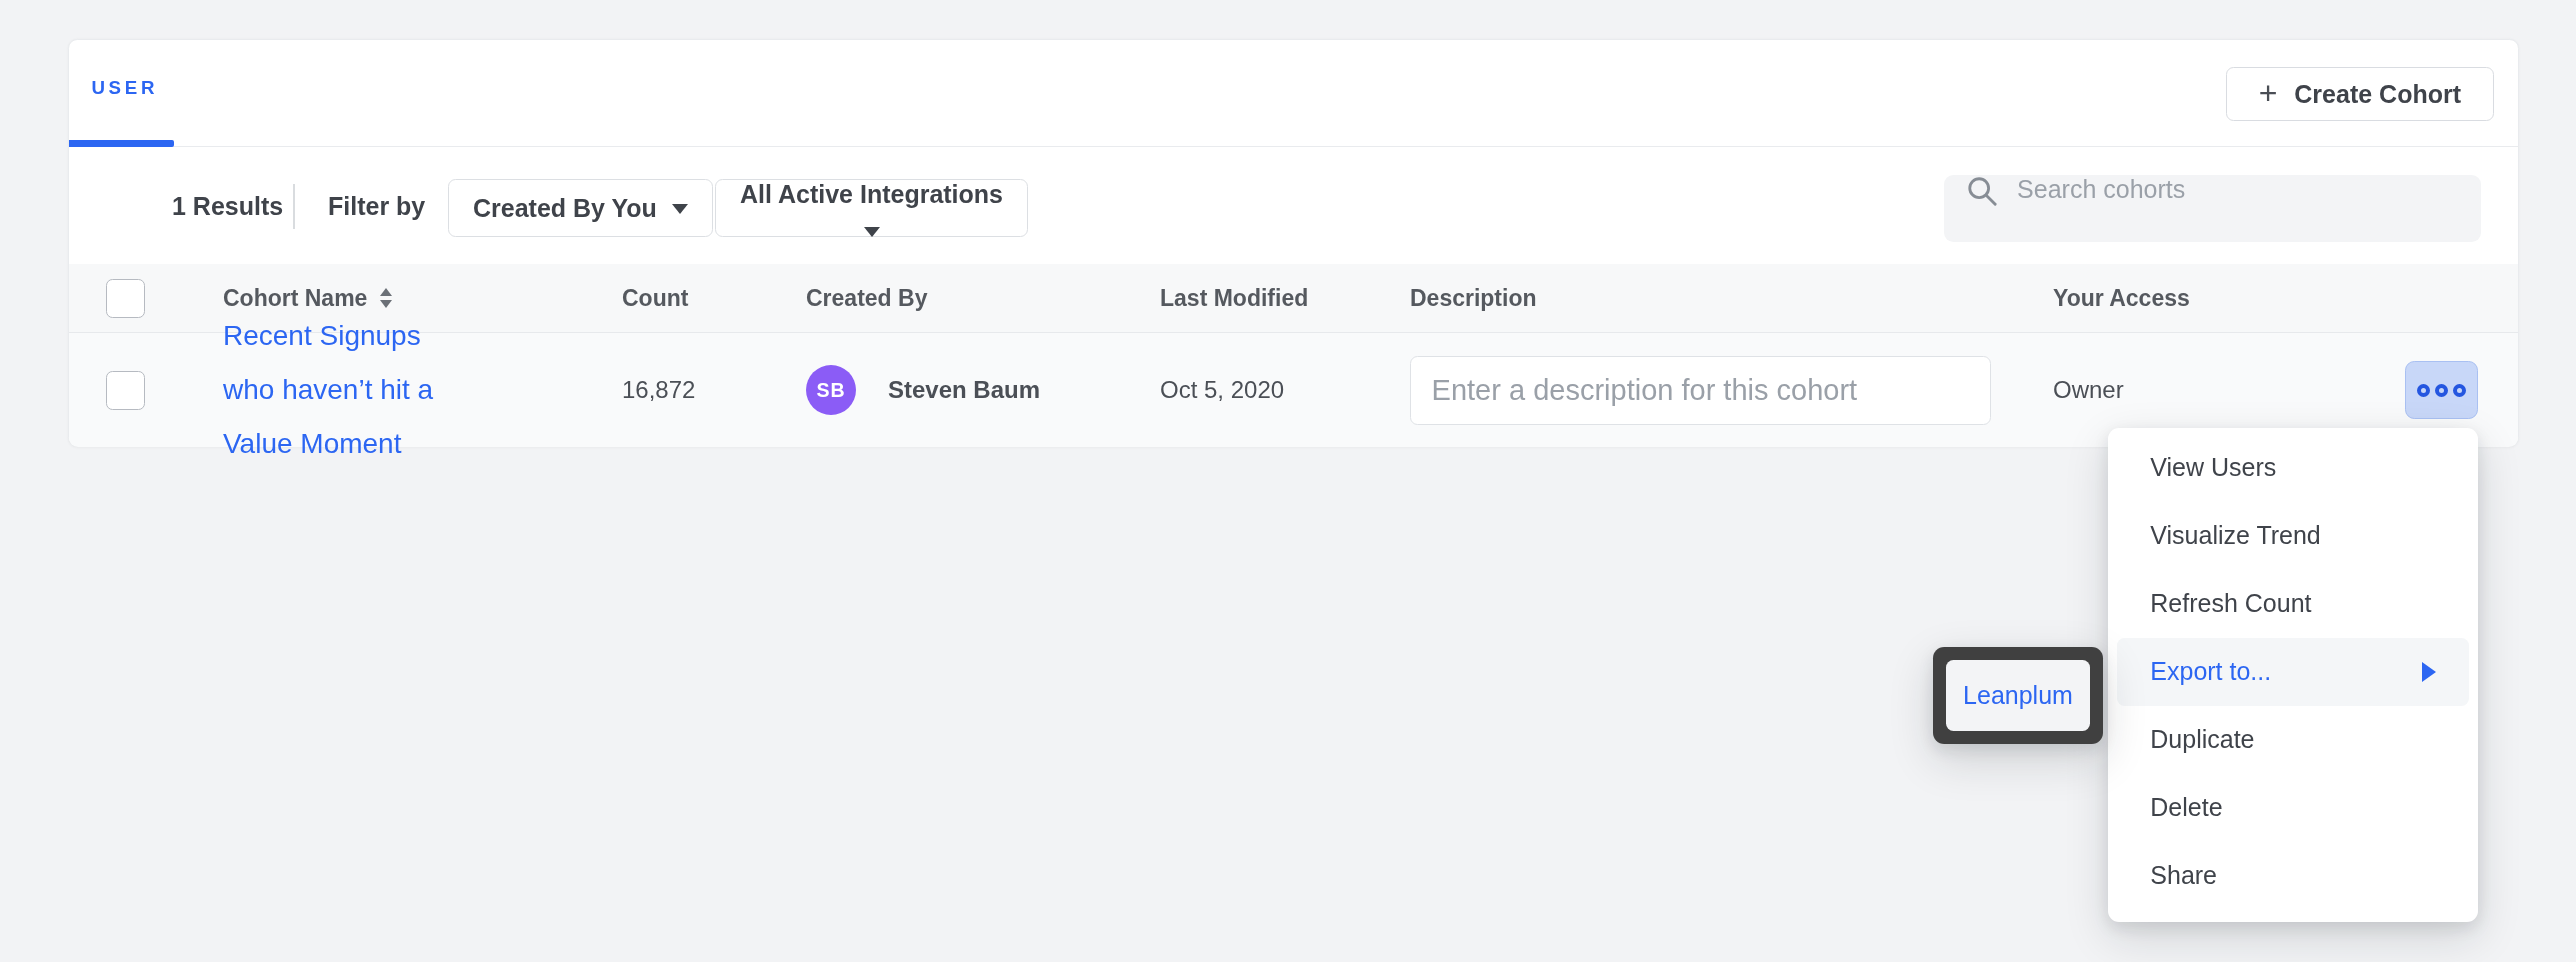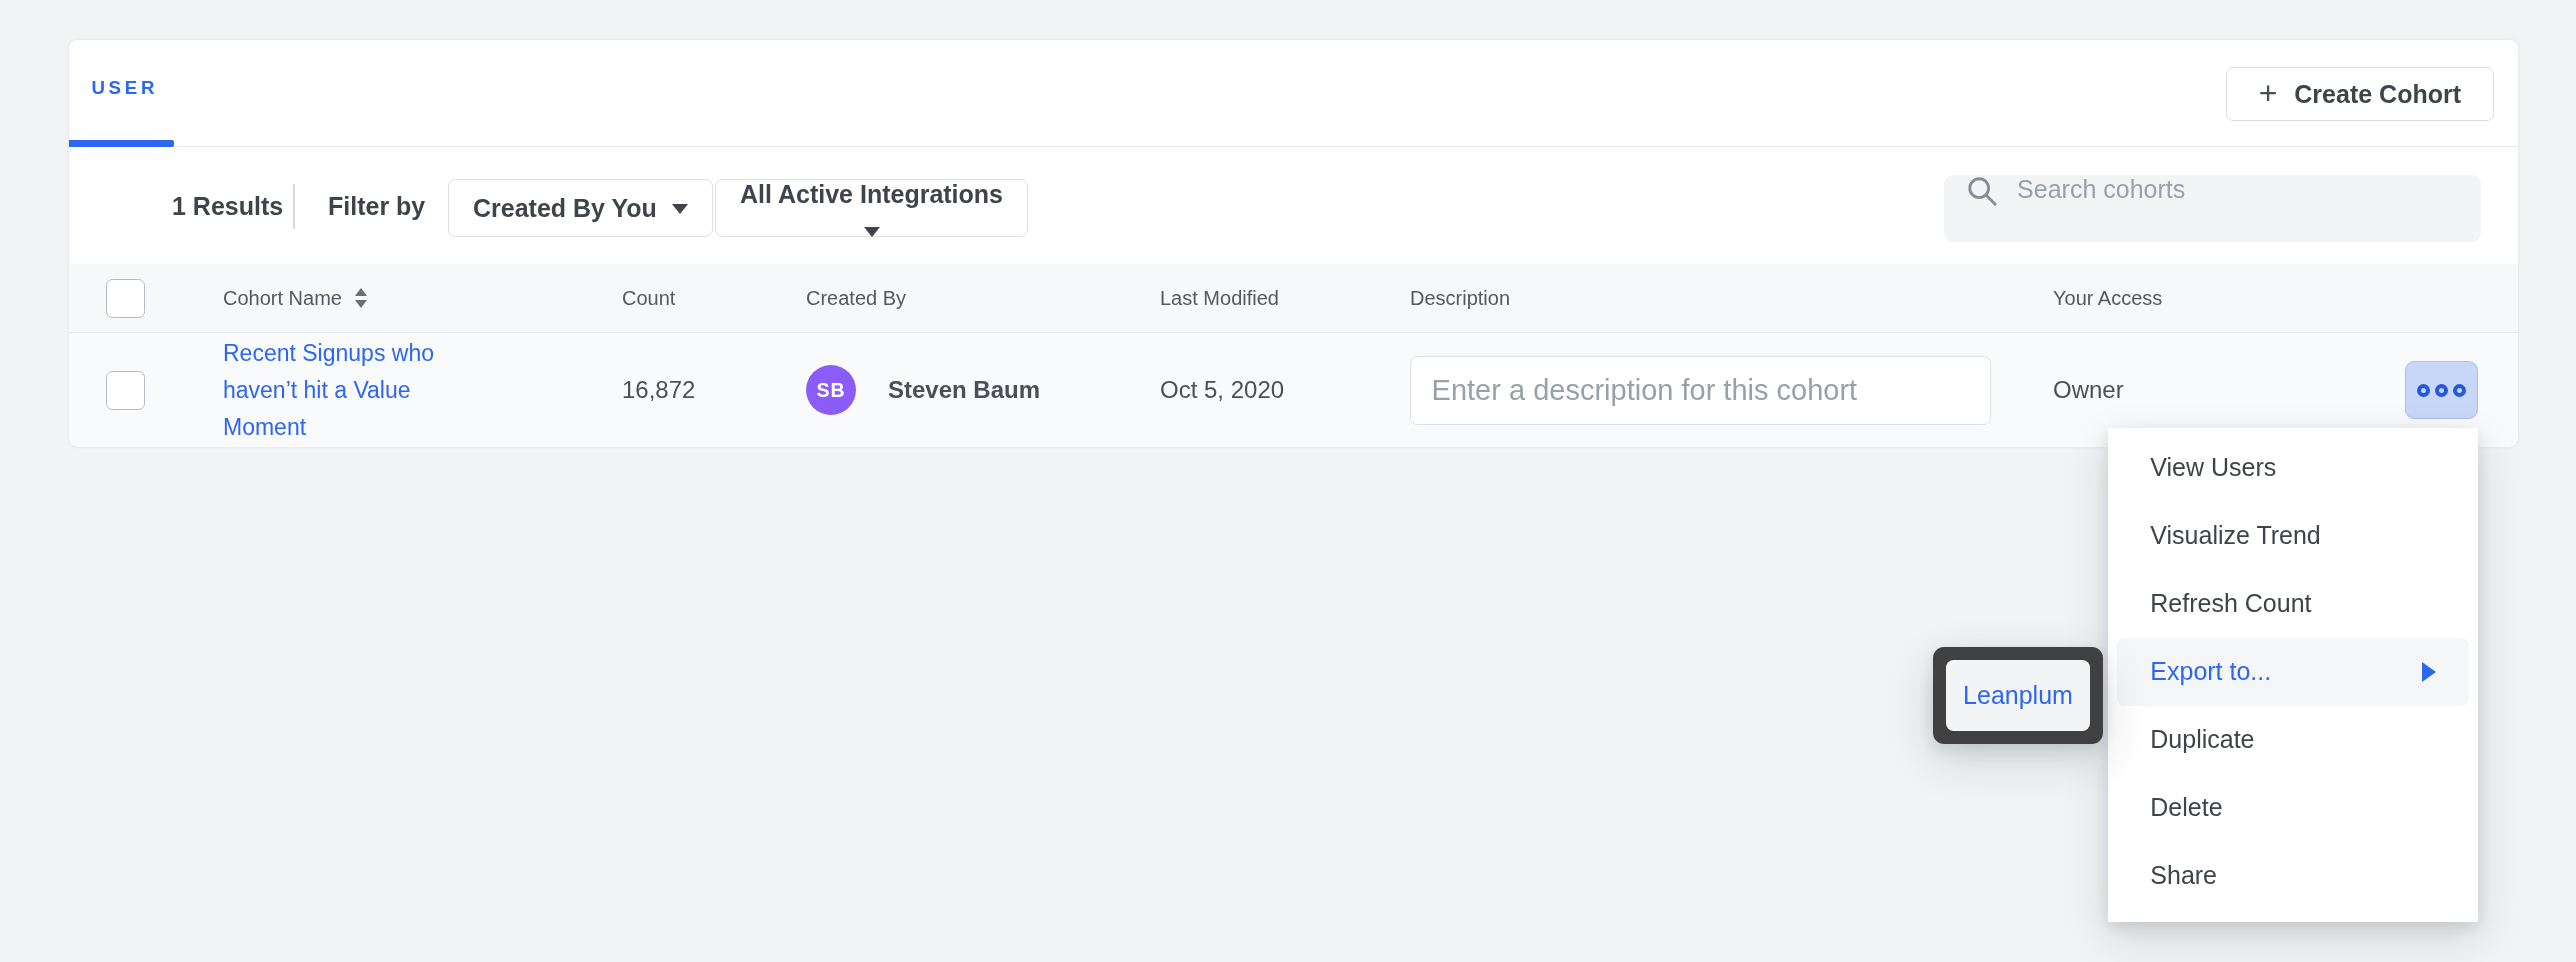--- a/index.html
+++ b/index.html
@@ -65,41 +65,41 @@
     font-size:25px; color:#3f434a;
   }
   .search-input::placeholder { color:#9aa0a8; }
 
   
   .thead {
     position:absolute; left:0; top:224px; width:100%; height:69px;
     background:#f7f8f9; border-bottom:0.9px solid #e7e9ec;
   }
   .thead .col { position:absolute; top:0; height:100%; display:flex; align-items:center;
-    font-size:20px; font-weight:400; color:#55595f; }
+    font-size:23px; font-weight:700; color:#55595f; }
   .trow {
     position:absolute; left:0; top:293px; width:100%; height:114px;
     background:#f9fafb; border-radius:0 0 9.3px 9.3px;
   }
   .col-cb { left:37px; } .col-name { left:154px; } .col-count { left:553px; }
   .col-created { left:737px; } .col-modified { left:1091px; }
   .col-desc { left:1341px; } .col-access { left:1984px; }
 
   .checkbox {
     width:39px; height:39px; background:#fff; border:1.9px solid #b6bac1; border-radius:6.5px; cursor:pointer;
   }
   .sort-icon { display:inline-flex; flex-direction:column; gap:4.7px; margin-left:13px; }
   .sort-icon .up { width:0; height:0; border-left:6.5px solid transparent; border-right:6.5px solid transparent; border-bottom:8.4px solid #6b7077; }
   .sort-icon .dn { width:0; height:0; border-left:6.5px solid transparent; border-right:6.5px solid transparent; border-top:8.4px solid #6b7077; }
 
   
   .trow .cell { position:absolute; top:0; height:100%; display:flex; align-items:center; font-size:24px; color:#4b4f56; }
   .cohort-link {
-    display:block; width:245px; line-height:37px;
-    font-size:23px; color:#2c66f2; text-decoration:none; cursor:pointer;
+    display:block; width:245px; line-height:54px;
+    font-size:28px; color:#2c66f2; text-decoration:none; cursor:pointer;
   }
   .avatar {
     width:50px; height:50px; border-radius:50%; background:#8b5cf6;
     display:flex; align-items:center; justify-content:center;
     color:#fff; font-size:19.6px; font-weight:700; letter-spacing:0.9px;
   }
   .created-name { margin-left:32px;font-weight:bold; }
   .desc-input {
     width:581px; height:69px; background:#fff; border:0.9px solid #dfe2e6; border-radius:7.5px;
     padding:0 20.6px; font-family:"Liberation Sans", sans-serif; font-size:29px; color:#3f434a; outline:none;
@@ -108,21 +108,21 @@
   .more-btn {
     position:absolute; left:2336px; top:28px; width:73px; height:58px;
     background:#c8d7f8; border:0.9px solid #a9c0f2; border-radius:9.3px;
     display:flex; align-items:center; justify-content:center; gap:4.7px; cursor:pointer;
   }
   .ring { width:13px; height:13px; border:4.7px solid #2456e0; border-radius:50%; background:transparent; }
 
   
   .menu {
     position:absolute; left:2108px; top:428px; width:370px; height:494px;
-    background:#fff; border-radius:2px;
+    background:#fff; border-radius:11px;
     box-shadow:0 5.6px 15px rgba(22,28,38,.10), 0 15px 45px rgba(22,28,38,.14);
     padding:5.6px 0; z-index:5;
   }
   .menu-item {
     height:68px; margin:0 9.3px; border-radius:7.5px;
     display:flex; align-items:center; padding:0 33px;
     font-size:25px; color:#3f434a; cursor:pointer;
   }
   .menu-item.active { background:#f4f6f8; color:#2c66f2; }
   .submenu-arrow { margin-left:auto; width:0; height:0;

